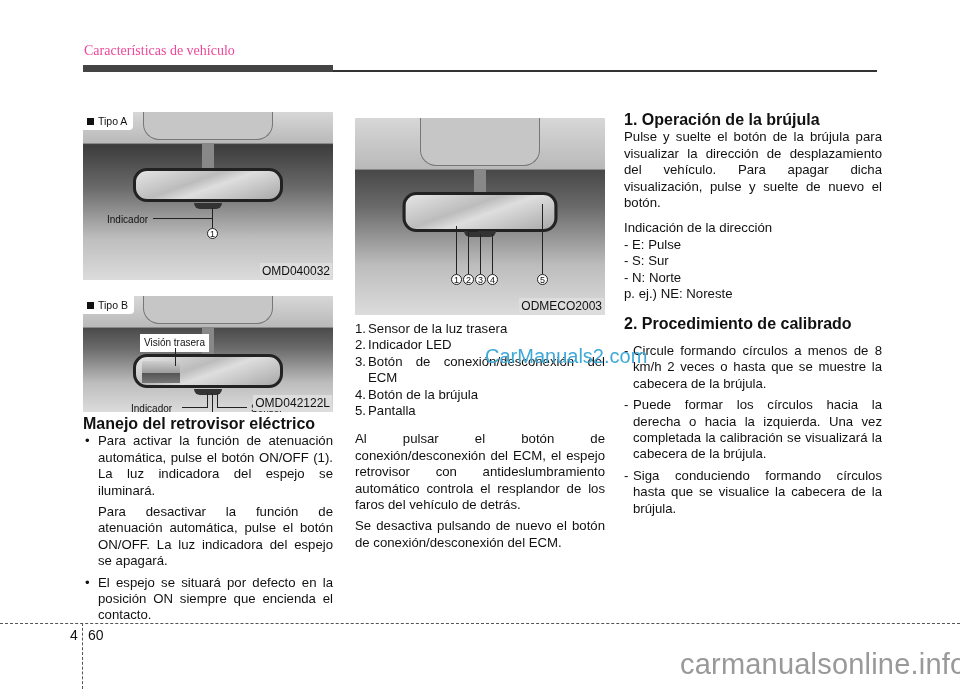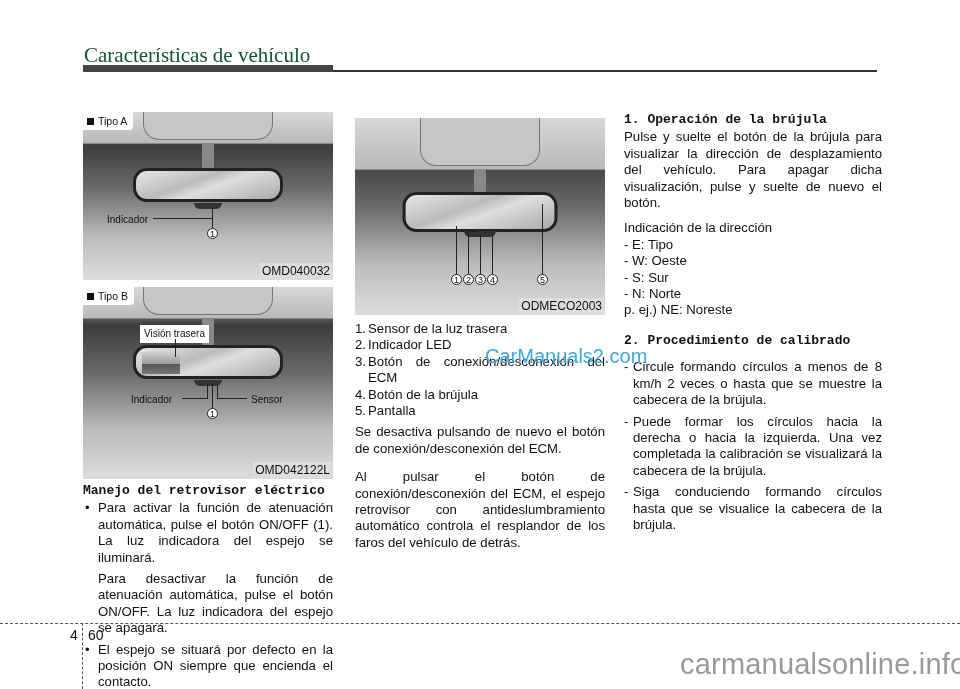--- a/index.html
+++ b/index.html
@@ -1,33 +1,33 @@
 <!DOCTYPE html>
 <html><head>
 <meta charset="utf-8">
 <style>
   * { box-sizing: border-box; margin: 0; padding: 0; }
   html, body { width: 960px; height: 689px; background: #ffffff; overflow: hidden; }
   body { position: relative; font-family: "Liberation Sans", sans-serif; color: #111; }
 
   .header-title {
     position: absolute; left: 84px; top: 43px;
-    font-family: "Liberation Serif", serif; font-size: 21px; color: #14532d;
+    font-family: "Liberation Serif", serif; font-size: 14px; color: #ec4899;
   }
   .header-bar { position: absolute; left: 83px; top: 65px; width: 250px; height: 7px; background: #444; }
   .header-line { position: absolute; left: 333px; top: 70px; width: 544px; height: 2px; background: #333; }
 
   .col { position: absolute; top: 112px; font-size: 13.2px; line-height: 16.4px; color: #111; }
   .col1 { left: 83px; width: 250px; }
   .col2 { left: 355px; width: 250px; }
   .col3 { left: 624px; width: 258px; }
 
   .figure { position: relative; width: 250px; background: linear-gradient(#cfcfcf 0%, #9a9a9a 8%, #3c3c3c 20%, #6a6a6a 45%, #bdbdbd 75%, #dcdcdc 100%); overflow: hidden; }
   .fig-a { height: 168px; padding-left: 28px; }
-  .fig-b { height: 192px; margin-top: 7px; }
+  .fig-b { height: 116px; margin-top: 16px; }
   .fig-c { height: 197px; margin-top: 6px; }
 
   .fig-tag {
     position: absolute; left: 0; top: 0; background: #fff; font-size: 10.5px;
     padding: 1px 6px 1px 4px; color: #111; border-bottom-right-radius: 4px;
   }
   .fig-tag .sq { display: inline-block; width: 7px; height: 7px; background: #111; margin-right: 4px; vertical-align: 0; }
   .fig-code { position: absolute; right: 1px; bottom: 1px; font-size: 12px; background: #ddd; padding: 0 2px; color: #111; }
 
   .ceiling { position: absolute; left: 0; top: 0; width: 100%; height: 32px; background: linear-gradient(#d7d7d7, #b9b9b9); border-bottom: 1px solid #888; }
@@ -39,21 +39,21 @@
     background: linear-gradient(160deg, #e6e6e6 0%, #bcbcbc 40%, #dedede 55%, #a8a8a8 100%);
   }
   .mirror-chin { position: absolute; left: 50%; transform: translateX(-50%); width: 28px; height: 6px; background: #333; border-radius: 0 0 6px 6px; }
 
   .callout-label { position: absolute; font-size: 10px; color: #111; }
   .callout-line { position: absolute; background: #222; }
   .num { position: absolute; width: 11px; height: 11px; border-radius: 50%; background: #fff; border: 1px solid #222; font-size: 9px; line-height: 10px; text-align: center; color: #111; }
   .label-box { position: absolute; background: #fff; font-size: 10px; padding: 1px 4px; color: #111; }
   .rear-view { position: absolute; background: linear-gradient(#cfcfcf 0%, #9b9b9b 55%, #555 56%, #777 100%); }
 
-  .sec-title-serif { font-family: Liberation Mono, monospace; font-weight: bold; font-size: 13px; margin-top: 4px; margin-bottom: 1px; }
+  .sec-title-serif { font-family: Liberation Sans, sans-serif; font-weight: bold; font-size: 16px; margin-top: 4px; margin-bottom: 1px; }
   .sec-title-italic { font-weight: bold; font-style: italic; font-size: 13.5px; line-height: 16px; margin-bottom: 6px; }
   .bullet { position: relative; padding-left: 15px; text-align: justify; }
   .bullet .dot { position: absolute; left: 2px; top: 0; }
   .bullet-cont { padding-left: 15px; text-align: justify; margin-top: 5px; }
   .bullet + .bullet, .bullet-cont + .bullet { margin-top: 5px; }
   .just { text-align: justify; }
   .numlist { margin-top: 6px; }
   .numlist .ni { position: relative; padding-left: 13px; text-align: justify; }
   .numlist .ni .n { position: absolute; left: 0; }
   .para { margin-top: 9px; text-align: justify; }
@@ -148,31 +148,30 @@
     <div class="fig-code">ODMECO2003</div>
   </div>
 
   <div class="numlist">
     <div class="ni"><span class="n">1.</span><span>Sensor de la luz trasera</span></div>
     <div class="ni"><span class="n">2.</span><span>Indicador LED</span></div>
     <div class="ni"><span class="n">3.</span><span>Botón de conexión/desconexión del ECM</span></div>
     <div class="ni"><span class="n">4.</span><span>Botón de la brújula</span></div>
     <div class="ni"><span class="n">5.</span><span>Pantalla</span></div>
   </div>
+  <div class="para" style="margin-top:12px;">Al pulsar el botón de conexión/desconexión del ECM, el espejo retrovisor con antideslumbramiento automático controla el resplandor de los faros del vehículo de detrás.</div>
   <div class="para tight">Se desactiva pulsando de nuevo el botón de conexión/desconexión del ECM.</div>
-  <div class="para" style="margin-top:12px;">Al pulsar el botón de conexión/desconexión del ECM, el espejo retrovisor con antideslumbramiento automático controla el resplandor de los faros del vehículo de detrás.</div>
 </div>
 
 <div class="col col3">
   <div class="sec-title-serif" style="margin-top:0;">1. Operación de la brújula</div>
   <div class="just">Pulse y suelte el botón de la brújula para visualizar la dirección de desplazamiento del vehículo. Para apagar dicha visualización, pulse y suelte de nuevo el botón.</div>
   <div class="gap-sm"></div>
   <div>Indicación de la dirección</div>
-  <div>- E: Tipo</div>
-  <div>- W: Oeste</div>
+  <div>- E: Pulse</div>
   <div>- S: Sur</div>
   <div>- N: Norte</div>
   <div>p. ej.) NE: Noreste</div>
   <div class="gap"></div>
   <div class="sec-title-serif" style="margin-top:0;">2. Procedimiento de calibrado</div>
   <div class="gap-sm"></div>
   <div class="dash"><span class="d">-</span><span>Circule formando círculos a menos de 8 km/h 2 veces o hasta que se muestre la cabecera de la brújula.</span></div>
   <div class="dash"><span class="d">-</span><span>Puede formar los círculos hacia la derecha o hacia la izquierda. Una vez completada la calibración se visualizará la cabecera de la brújula.</span></div>
   <div class="dash"><span class="d">-</span><span>Siga conduciendo formando círculos hasta que se visualice la cabecera de la brújula.</span></div>
 </div>

